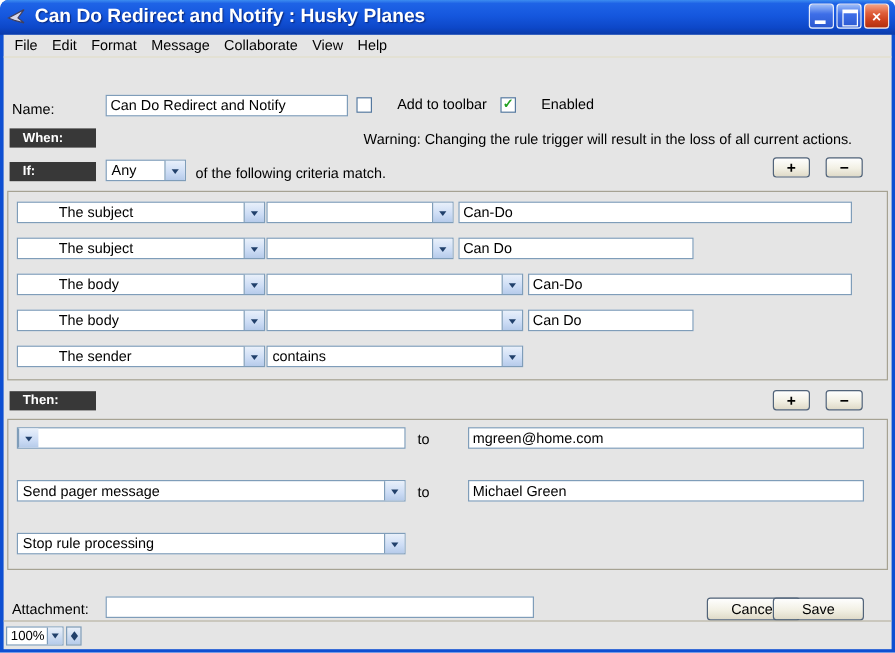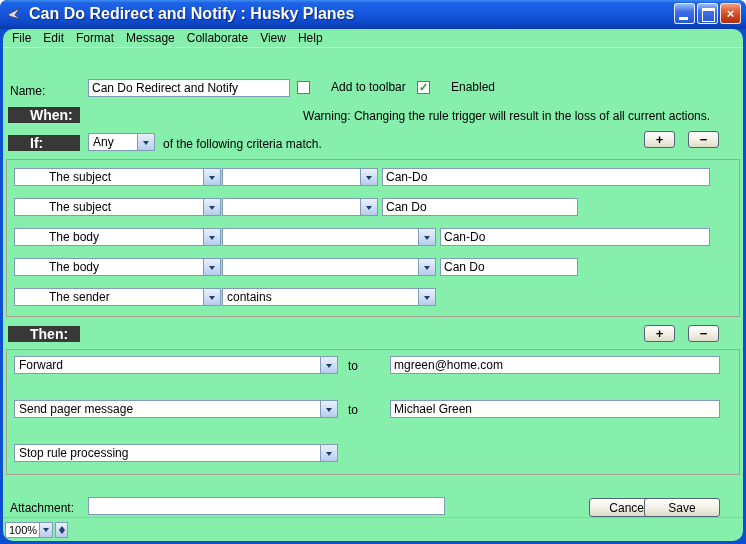--- a/index.html
+++ b/index.html
@@ -21,31 +21,31 @@
   .winbtn { width:21px; height:21px; border-radius:3px; border:1px solid rgba(255,255,255,.85);
     position:relative; cursor:pointer; padding:0; }
   .winbtn.min, .winbtn.max { background:linear-gradient(180deg,#9CBCF8,#3E6FE8 40%,#2B58D0); }
   .winbtn.min::after { content:""; position:absolute; left:4px; bottom:3px; width:9px; height:3px; background:#fff; }
   .winbtn.max::after { content:""; position:absolute; left:4px; top:4px; width:11px; height:10px;
     border:1px solid #fff; border-top:3px solid #fff; }
   .winbtn.close { background:linear-gradient(180deg,#F3A183 0%,#E0603C 35%,#CC3F1B 70%,#B03010 100%);
     color:#fff; font:bold 13px/18px "Liberation Sans",sans-serif; text-align:center; }
 
   
-  .inner { position:absolute; left:3px; right:3px; top:29px; bottom:3px; background:#86efac;border-radius:10px; }
+  .inner { position:absolute; left:3px; right:3px; top:29px; bottom:3px; background:#e5e5e5; }
 
   .menubar { position:absolute; left:0; top:0; right:0; height:19px; display:flex; align-items:center;
     padding-left:3px; border-bottom:1px solid #E2DEC9; }
   .menu-item { padding:2px 6px; cursor:default; }
 
   .client { position:absolute; left:0; top:20px; right:0; bottom:24px; }
 
   .lbl { position:absolute; color:#000; }
   .dark-label { position:absolute; width:72px; height:16px; background:#383838; color:#fff;
-    font-weight:bold; font-size:14px; line-height:16px; padding-left:22px; }
+    font-weight:bold; font-size:11px; line-height:16px; padding-left:11px; }
 
   .text-input { position:absolute; height:18px; border:1px solid #7F9DB9; background:#fff;
     font:12px "Liberation Sans",sans-serif; padding:0 3px; }
 
   .combo { position:absolute; height:18px; border:1px solid #7F9DB9; background:#fff;
     display:flex; align-items:center; cursor:default; }
   .combo .txt { flex:1; padding:0 4px; white-space:nowrap; overflow:hidden; font-size:12px; }
   .combo .arrow { width:17px; align-self:stretch; border-left:1px solid #7F9DB9;
     background:linear-gradient(180deg,#E9F0FA,#CCDCF5 60%,#B6CBEA);
     display:flex; align-items:center; justify-content:center; }
@@ -263,21 +263,20 @@
       </div>
 
       <span class="dark-label then-label">Then:</span>
       <button class="btn pm btn-then-add">+</button>
       <button class="btn pm btn-then-remove">−</button>
 
       <div class="groupbox actions-group">
 
         <div class="row-abs ar1">
           <div class="combo a-combo">
-            <span class="txt">Forward</span>
             <span class="arrow">
                 <i></i>
               </span>
           </div>
           <span class="a-to">to</span>
           <input class="text-input a-val" type="text" value="mgreen@home.com" style="">
         </div>
 
         <div class="row-abs ar2">
           <div class="combo a-combo">

